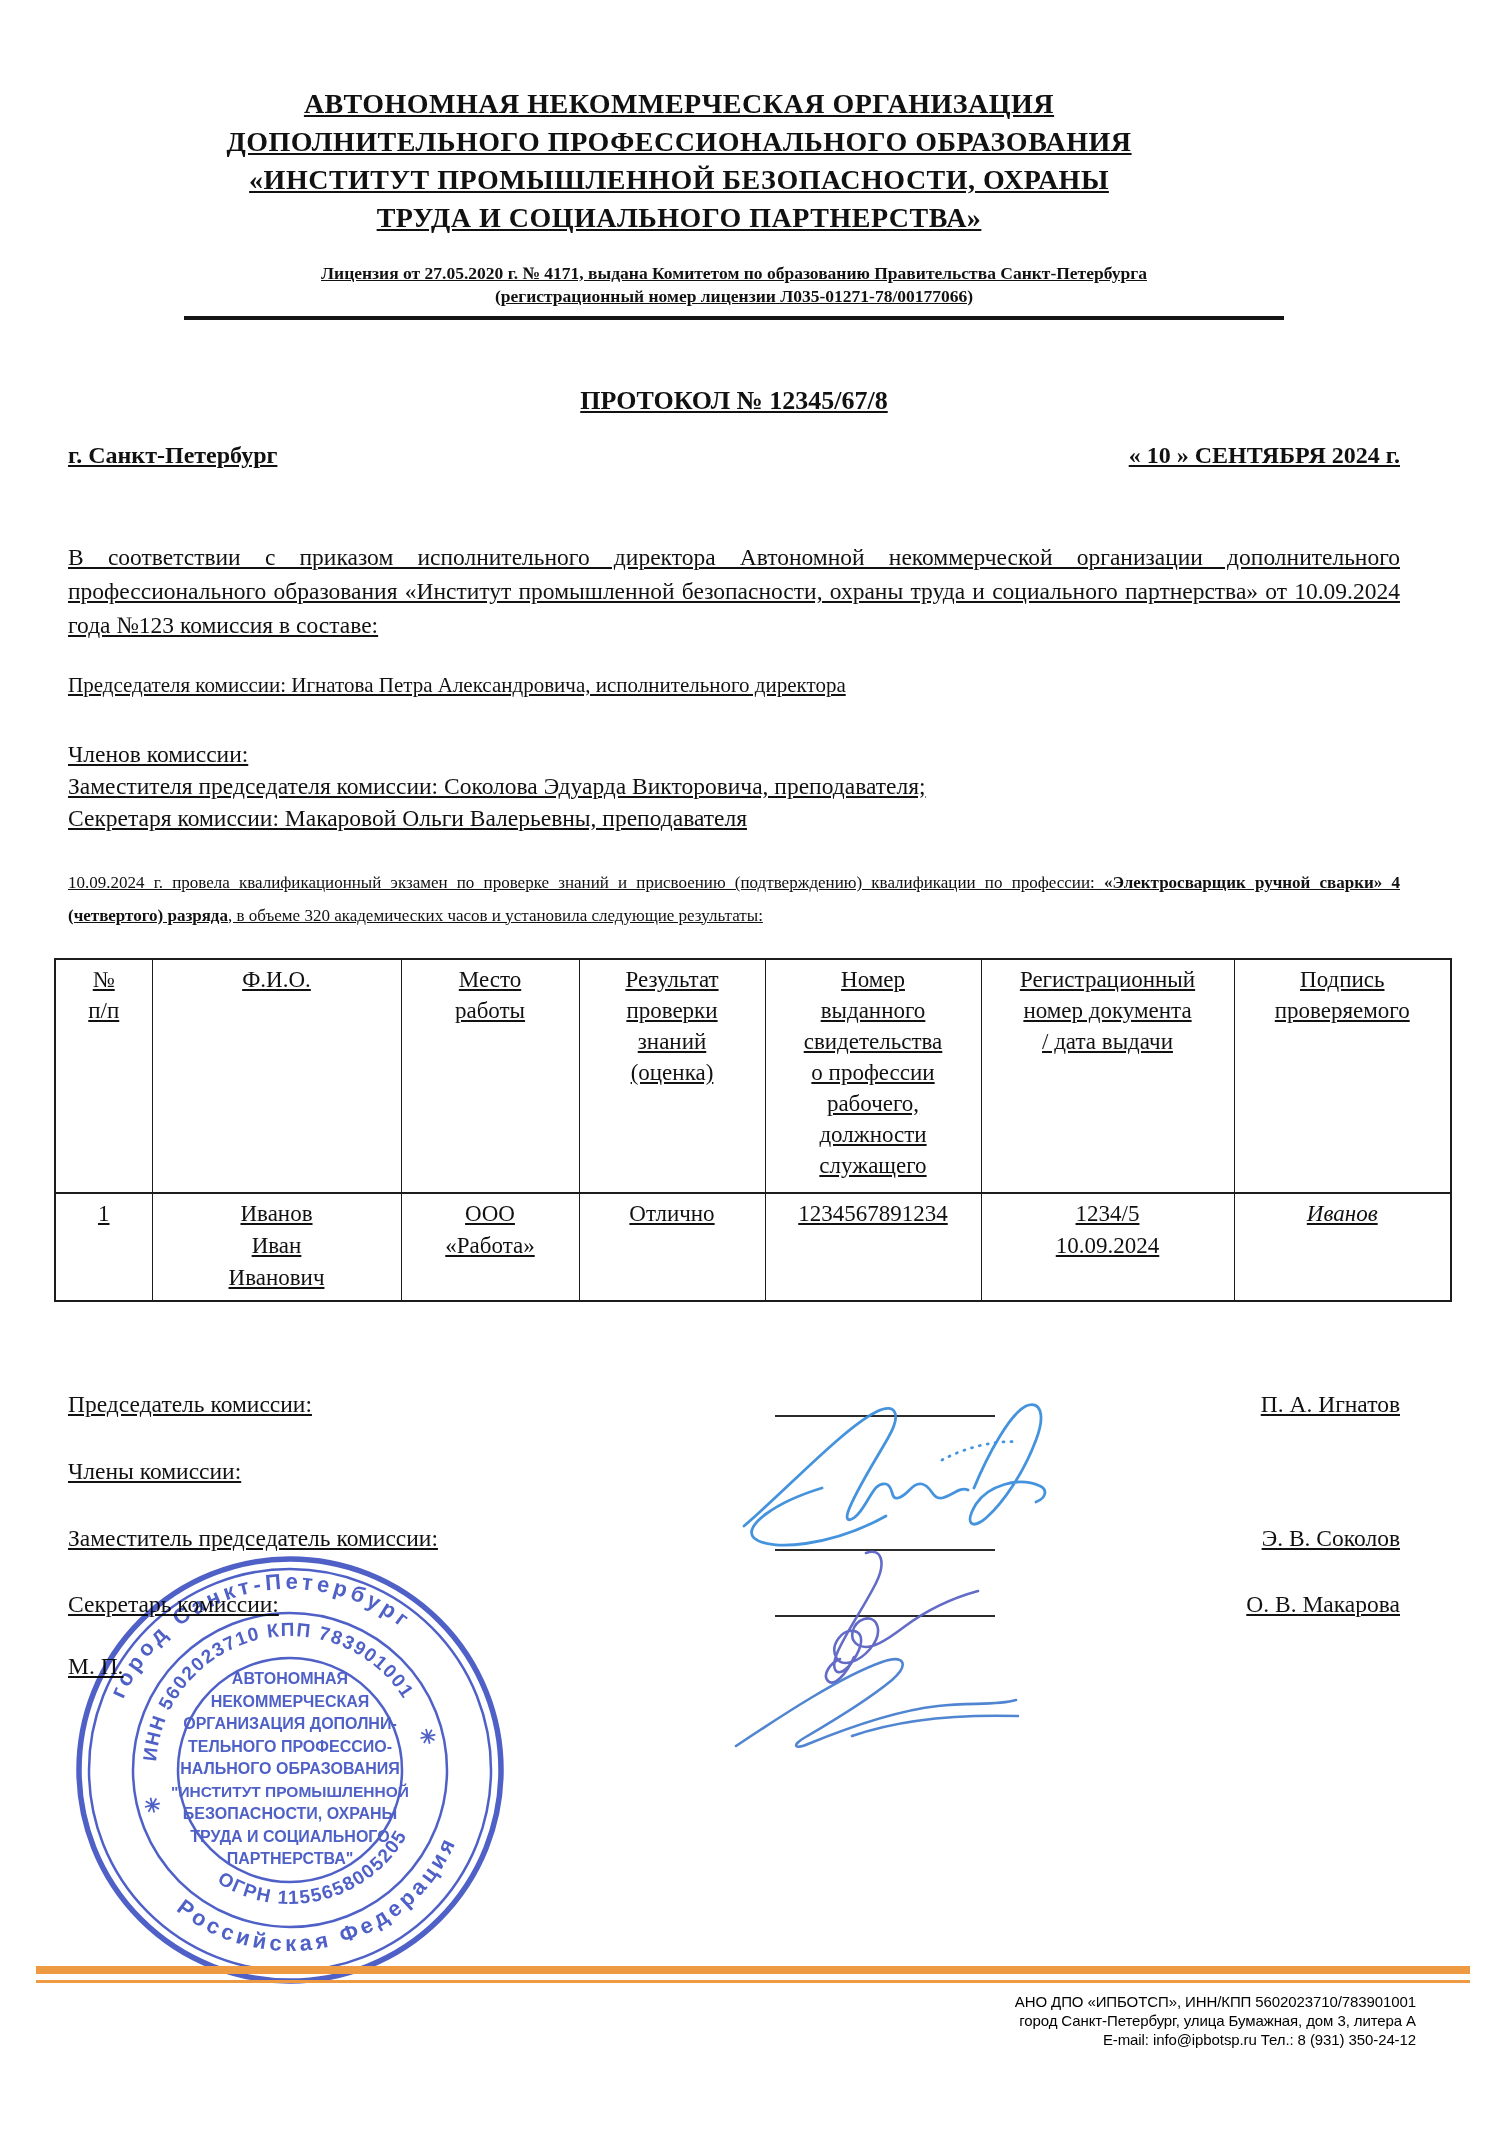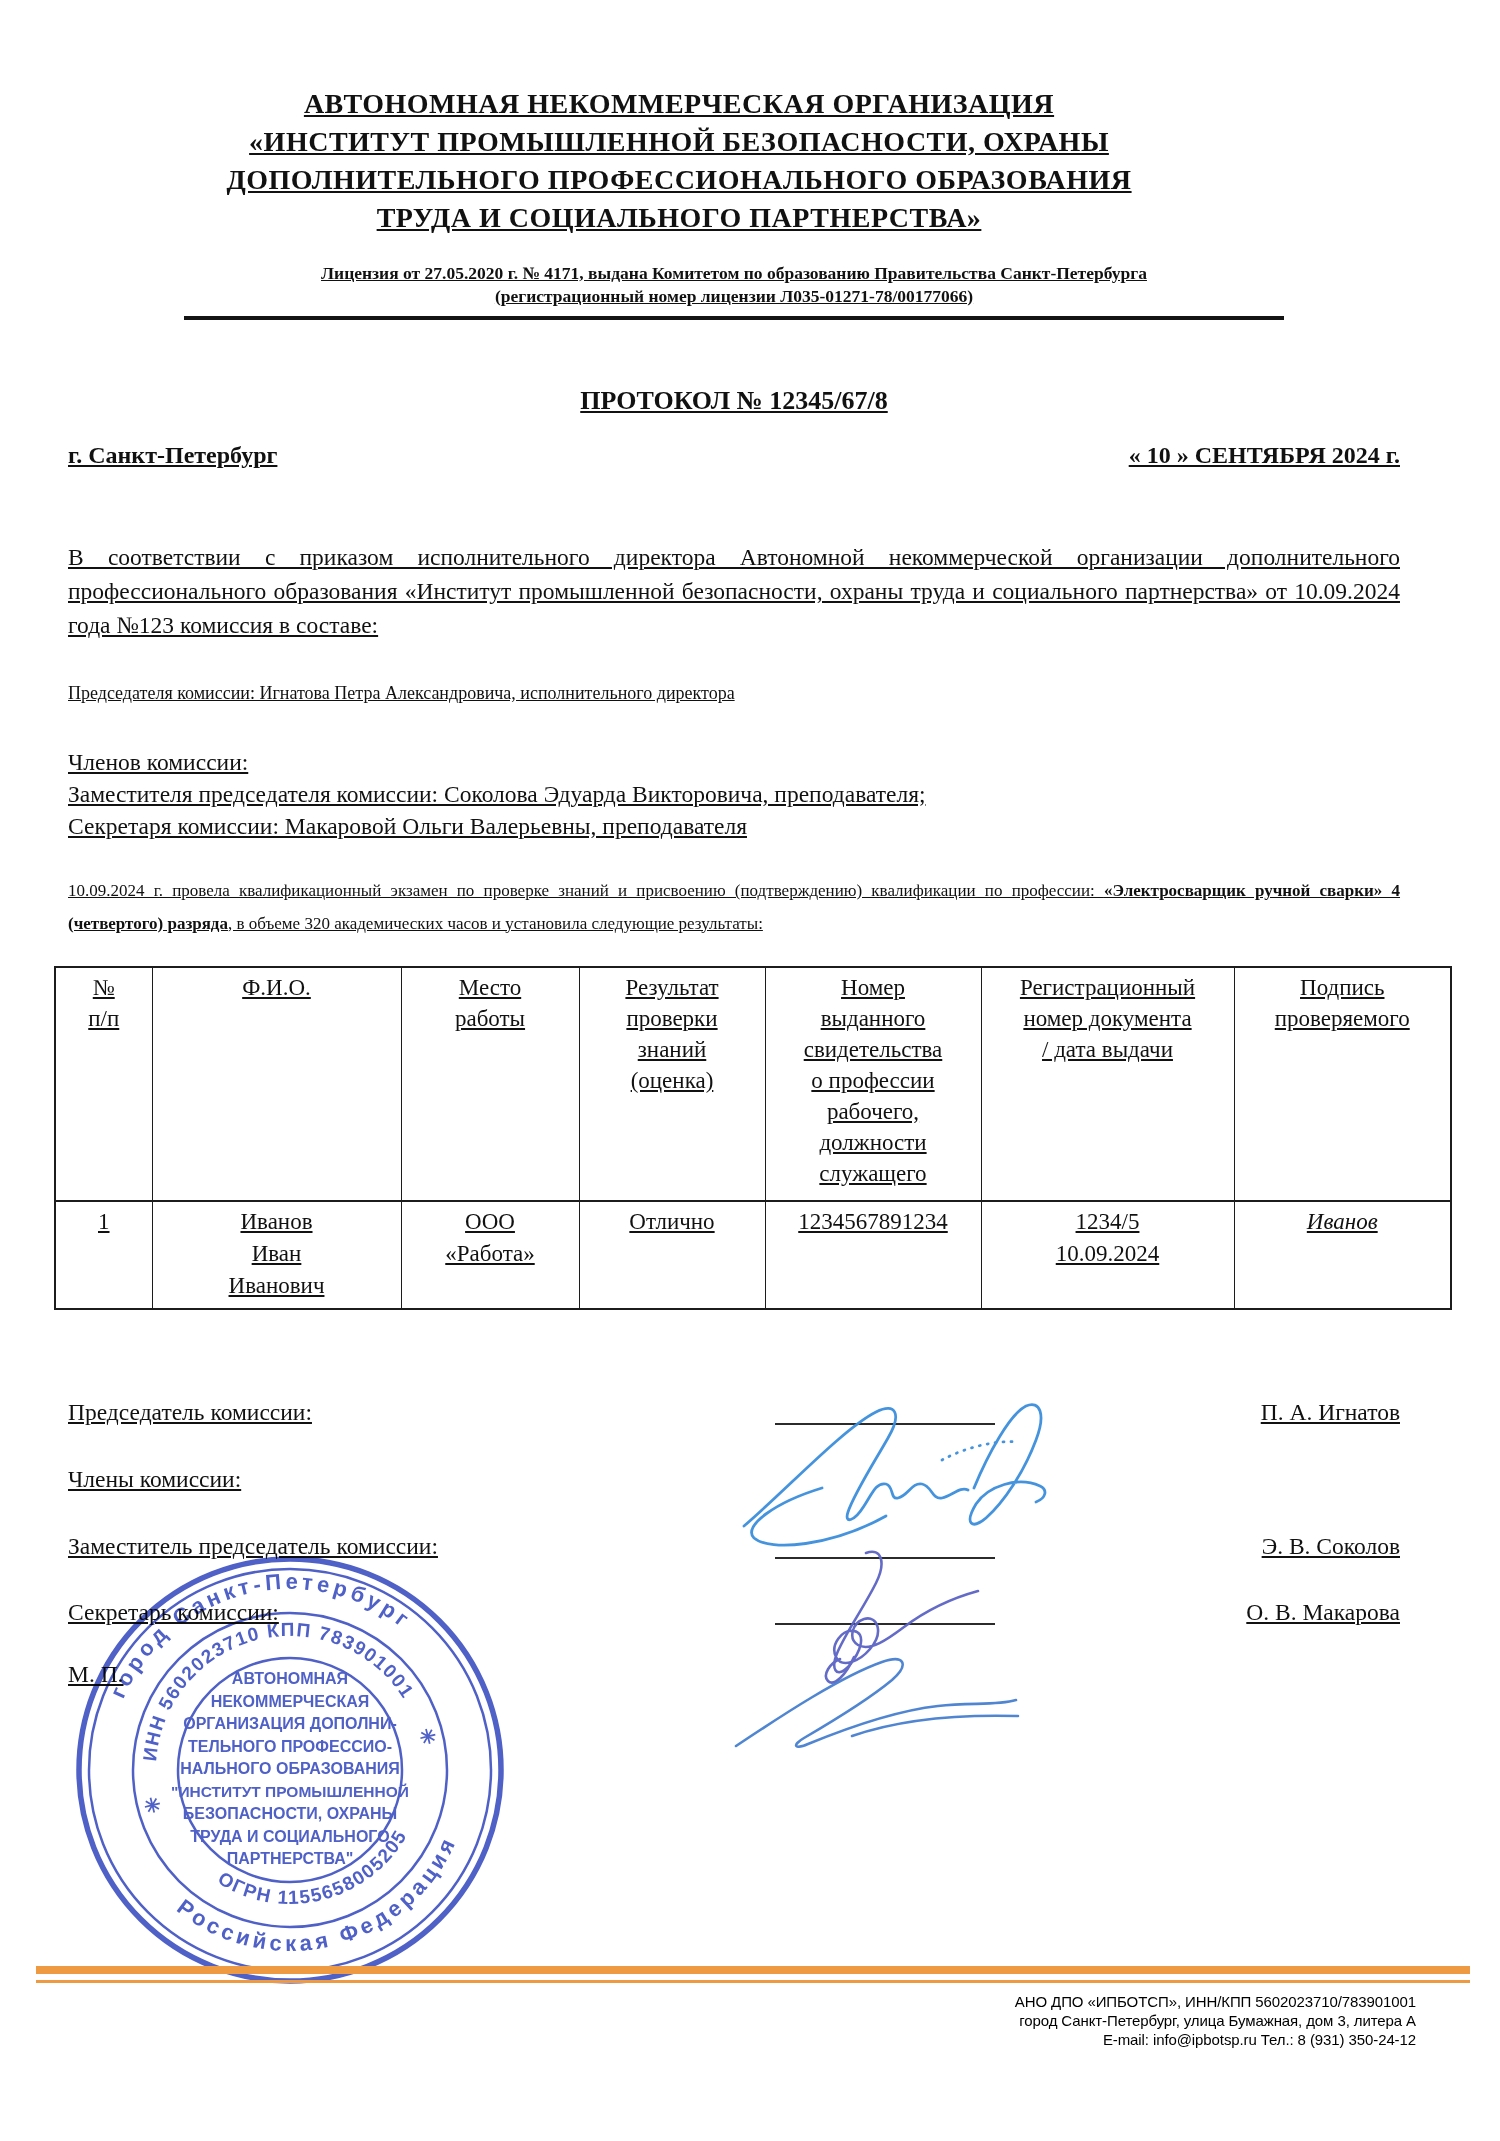--- a/index.html
+++ b/index.html
@@ -62,21 +62,21 @@
     line-height:30px;
   }
 
   
   .para{
     font-size:23.5px;
     line-height:34px;
     text-align:justify;
   }
   .para-1{margin-top:70px;}
-  .chairman{margin-top:36px;font-size:18px;line-height:30px;}
+  .chairman{margin-top:28px;font-size:21px;line-height:30px;}
   .members{margin-top:38px;font-size:23.5px;line-height:32px;}
   .exam{margin-top:33px;font-size:17px;line-height:32.5px;text-align:justify;}
   .exam b{font-weight:bold;}
 
   
   table.results{
     border-collapse:collapse;
     table-layout:fixed;
     width:1396px;
     margin:26px 0 0 -14px;
@@ -153,22 +153,22 @@
   }
 </style>
 </head>
 <body>
 
 <div class="page">
   <div class="content">
 
     <div class="org-title">
       <div>АВТОНОМНАЯ НЕКОММЕРЧЕСКАЯ ОРГАНИЗАЦИЯ</div>
+      <div>ДОПОЛНИТЕЛЬНОГО ПРОФЕССИОНАЛЬНОГО ОБРАЗОВАНИЯ</div>
       <div>«ИНСТИТУТ ПРОМЫШЛЕННОЙ БЕЗОПАСНОСТИ, ОХРАНЫ</div>
-      <div>ДОПОЛНИТЕЛЬНОГО ПРОФЕССИОНАЛЬНОГО ОБРАЗОВАНИЯ</div>
       <div>ТРУДА И СОЦИАЛЬНОГО ПАРТНЕРСТВА»</div>
     </div>
 
     <div class="license">
       <div>Лицензия от 27.05.2020 г. № 4171, выдана Комитетом по образованию Правительства Санкт-Петербурга</div>
       <div>(регистрационный номер лицензии Л035-01271-78/00177066)</div>
     </div>
 
     <div class="top-rule"></div>
 

